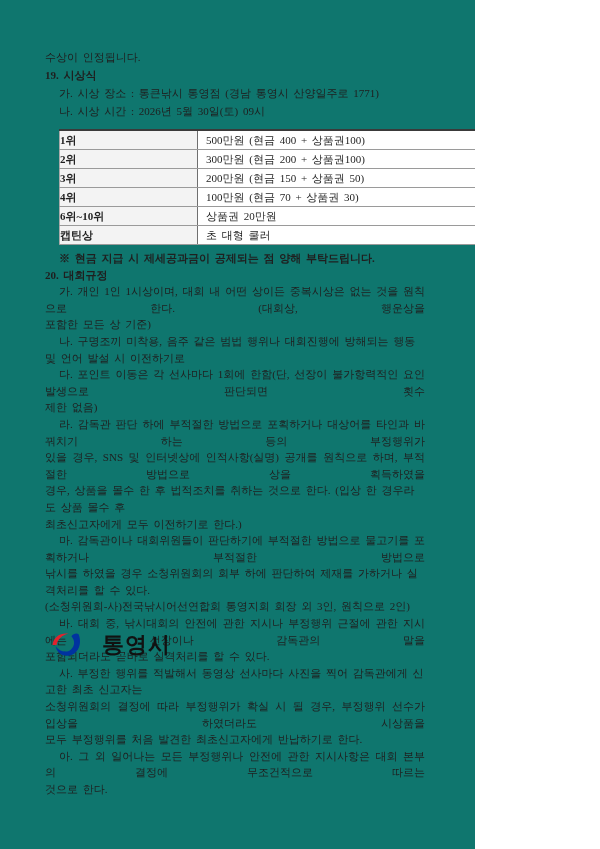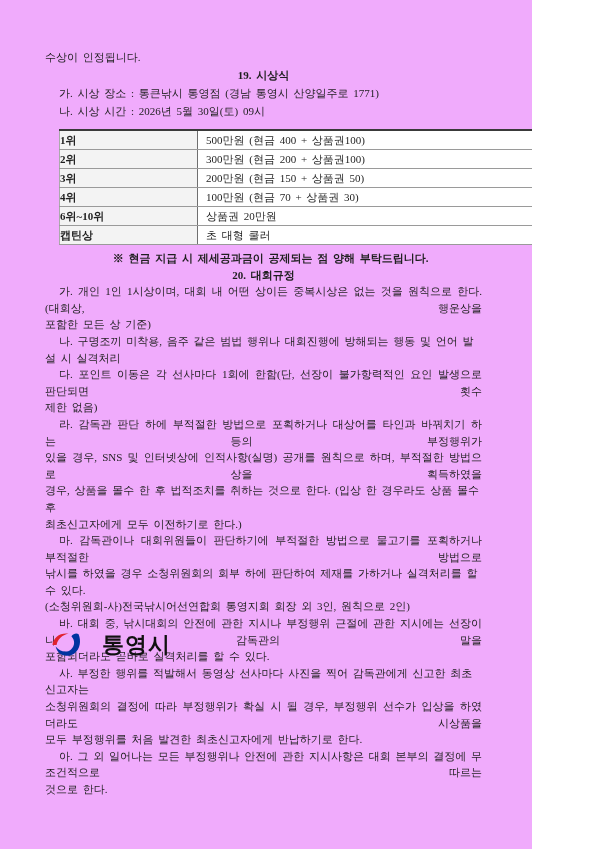--- a/index.html
+++ b/index.html
@@ -1,30 +1,30 @@
 <!DOCTYPE html>
 <html lang="ko"><head>
 <meta charset="utf-8">
 <style>
   html,body{margin:0;padding:0;background:#fff;}
   .page{
     position:relative;
-    width:532px;height:849px;
+    width:475px;height:849px;
     box-sizing:border-box;
-    background:#f0abfc;
+    background:#0f766e;
     padding:48px 50px 0 45px;
     font-family:"Liberation Serif","DejaVu Serif",serif;
     color:#1f1f1f;
     word-spacing:2px;
     overflow:hidden;
   }
   .ln{font-size:11px;line-height:16.6px;white-space:normal;}
   .top .ln{line-height:18px;}
   .ind{text-indent:14px;}
-  .b{font-weight:bold;text-align:center;}
+  .b{font-weight:bold;}
   .j{text-align:justify;text-align-last:justify;}
   
   table.prize{
     border-collapse:collapse;
     table-layout:fixed;
     width:475px;
     margin:9px 0 5px 14px;
     border-top:2px solid #3a3a3a;
     border-left:1px solid #aaa;
     border-bottom:1px solid #9a9a9a;
@@ -101,21 +101,21 @@
     </tbody>
   </table>
 
   <div class="ln ind b">※ 현금 지급 시 제세공과금이 공제되는 점 양해 부탁드립니다.</div>
 
   <div class="ln b">20. 대회규정</div>
 
   <div>
     <div class="ln ind j">가. 개인 1인 1시상이며, 대회 내 어떤 상이든 중복시상은 없는 것을 원칙으로 한다. (대회상, 행운상을</div>
     <div class="ln">포함한 모든 상 기준)</div>
-    <div class="ln ind">나. 구명조끼 미착용, 음주 같은 범법 행위나 대회진행에 방해되는 행동 및 언어 발설 시 실격처리</div>
+    <div class="ln ind">나. 구명조끼 미착용, 음주 같은 범법 행위나 대회진행에 방해되는 행동 및 언어 발설 시 이전하기로</div>
     <div class="ln ind j">다. 포인트 이동은 각 선사마다 1회에 한함(단, 선장이 불가항력적인 요인 발생으로 판단되면 횟수</div>
     <div class="ln">제한 없음)</div>
     <div class="ln ind j">라. 감독관 판단 하에 부적절한 방법으로 포획하거나 대상어를 타인과 바꿔치기 하는 등의 부정행위가</div>
     <div class="ln j">있을 경우, SNS 및 인터넷상에 인적사항(실명) 공개를 원칙으로 하며, 부적절한 방법으로 상을 획득하였을</div>
     <div class="ln">경우, 상품을 몰수 한 후 법적조치를 취하는 것으로 한다. (입상 한 경우라도 상품 몰수 후</div>
     <div class="ln">최초신고자에게 모두 이전하기로 한다.)</div>
     <div class="ln ind j">마. 감독관이나 대회위원들이 판단하기에 부적절한 방법으로 물고기를 포획하거나 부적절한 방법으로</div>
     <div class="ln">낚시를 하였을 경우 소청위원회의 회부 하에 판단하여 제재를 가하거나 실격처리를 할 수 있다.</div>
     <div class="ln">(소청위원회-사)전국낚시어선연합회 통영지회 회장 외 3인, 원칙으로 2인)</div>
     <div class="ln ind j">바. 대회 중, 낚시대회의 안전에 관한 지시나 부정행위 근절에 관한 지시에는 선장이나 감독관의 말을</div>

